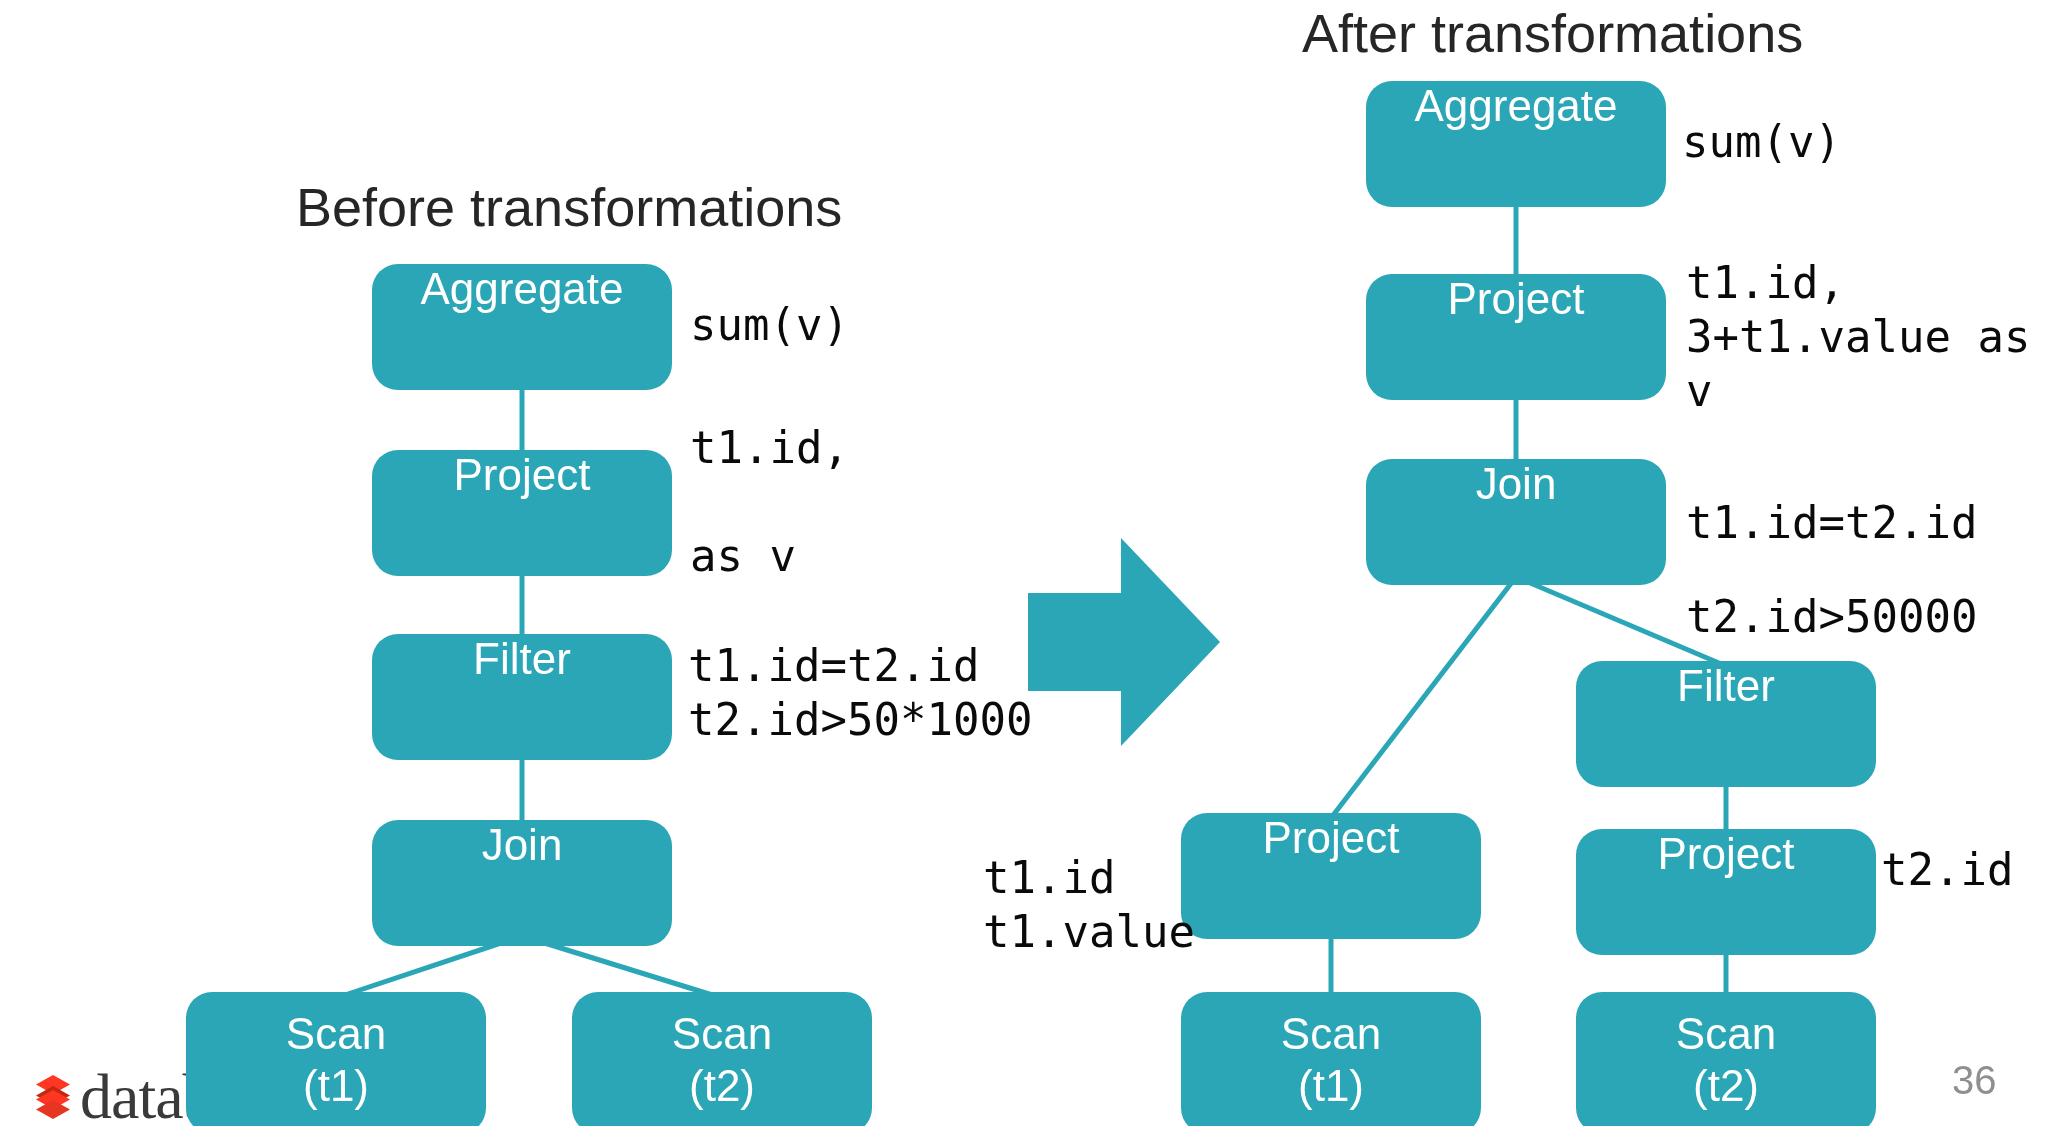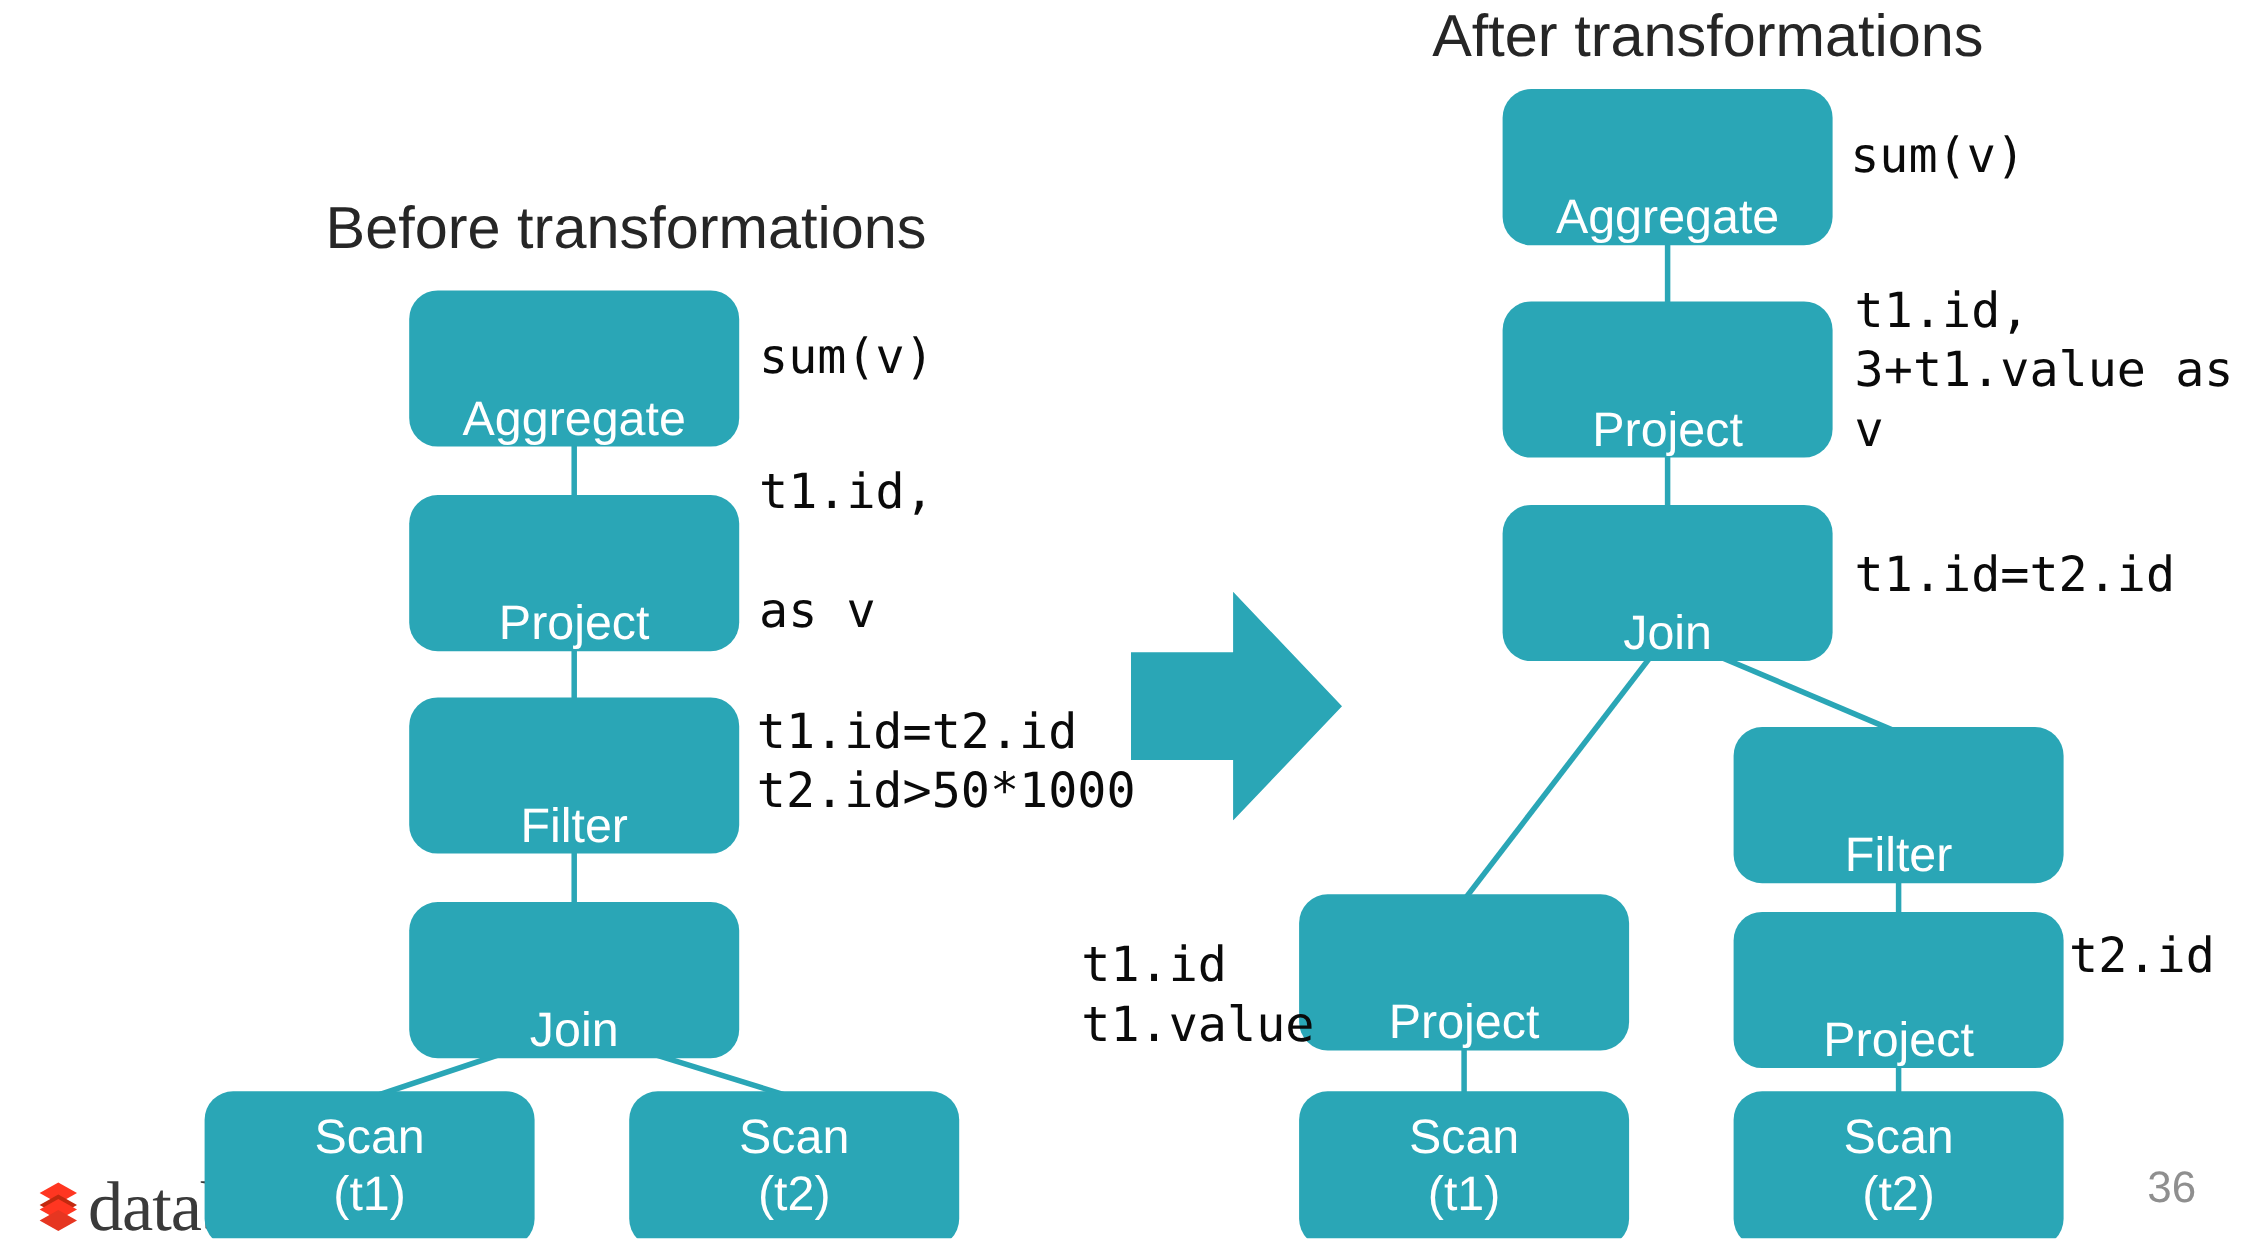--- a/index.html
+++ b/index.html
@@ -25,24 +25,24 @@
     font-weight:300;
     font-size:54px;
     color:#262626;
     white-space:nowrap;
   }
   .heading-before{left:296px;top:176px;}
   .heading-after{left:1302px;top:2px;}
 
   .node{
     position:absolute;
-    width:300px;height:142px;
+    width:300px;height:126px;
     background:#2aa6b6;
     border-radius:26px;
-    display:flex;align-items:flex-end;justify-content:center;
+    display:flex;align-items:flex-start;justify-content:center;
     color:#ffffff;
     font-size:44px;
     font-weight:400;
     z-index:3;
     text-align:center;
   }
   .node.scan{
     height:142px;
     flex-direction:column;
     line-height:52px;
@@ -178,18 +178,19 @@
     <span>(t1)</span>
   </div>
   <div class="node scan" style="left:1576px;top:992px;">
     <span>Scan</span>
     <span>(t2)</span>
   </div>
 
   <div class="anno" style="left:1682px;top:115px;">sum(v)</div>
   <div class="anno" style="left:1686px;top:256px;"><span>t1.id,</span><br><span>3+t1.value as</span><br><span>v</span></div>
   <div class="anno" style="left:1686px;top:496px;">t1.id=t2.id</div>
+  <div class="anno" style="left:1686px;top:590px;">t2.id&gt;50000</div>
   <div class="anno" style="left:983px;top:851px;"><span>t1.id</span><br><span>t1.value</span></div>
   <div class="anno" style="left:1881px;top:843px;">t2.id</div>
 
   <div class="page-number">36</div>
 
 </div>
 
 </body></html>

